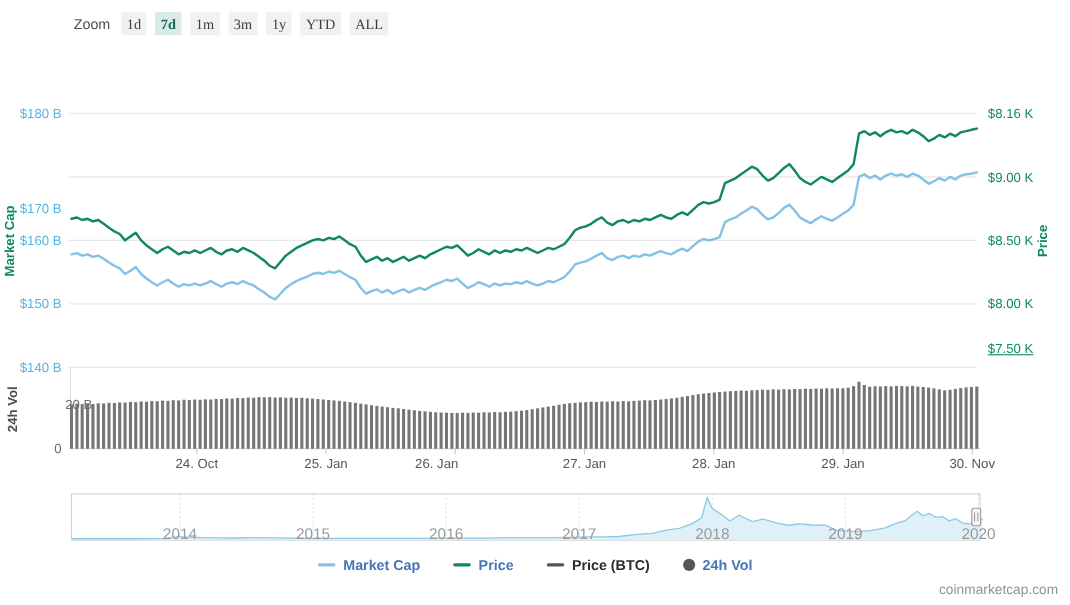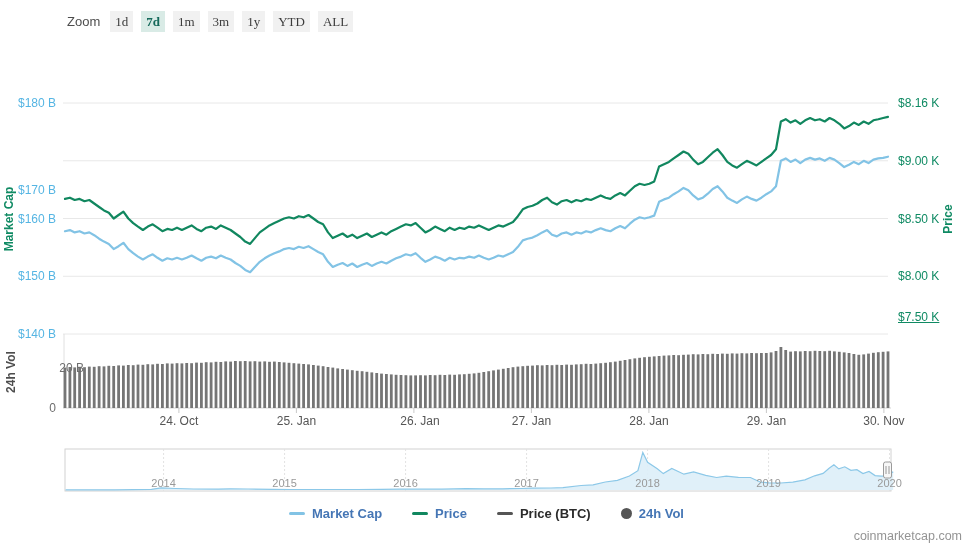--- a/index.html
+++ b/index.html
@@ -22,21 +22,21 @@
   .ytick.price{position:absolute;left:898px;width:70px;text-align:left;color:#0f8a63;}
   .ytick.vol{color:#6d6d6d;}
   .axis-title{position:absolute;white-space:nowrap;font-size:12px;font-weight:bold;
               transform:translate(-50%,-50%) rotate(-90deg);}
   #mc-title{color:#0f8a63;}
   #price-title{color:#0f8a63;}
   #vol-title{color:#4d4d4d;}
   .xtick{position:absolute;top:414px;width:60px;margin-left:-30px;text-align:center;
          font-size:12px;color:#555;}
   .yeartick{position:absolute;top:477px;width:44px;margin-left:-22px;text-align:center;
-            font-size:11px;color:#999;}
+            font-size:14px;color:#999;}
   
   #legend{position:absolute;left:0;top:506px;width:100%;display:flex;justify-content:center;
           align-items:center;gap:30px;}
   .legend-item{display:flex;align-items:center;gap:7px;cursor:pointer;}
   .legend-marker-line{width:16px;height:3px;border-radius:2px;}
   .legend-marker-circle{width:11px;height:11px;border-radius:50%;}
   .legend-text{font-size:13px;font-weight:bold;}
   #watermark{position:absolute;right:11px;top:529px;font-size:12.5px;color:#949494;}
 </style>
 </head>
@@ -281,21 +281,21 @@
       </div>
       <div class="legend-item">
         <span class="legend-marker-circle" style="background: rgb(85, 85, 85);"></span>
         <span class="legend-text" style="color: rgb(69, 118, 181);">24h Vol</span>
       </div>
     </div>
 
   <div id="watermark">coinmarketcap.com</div>
 <div class="xtick" style="left: 178.9px;">24. Oct</div>
     <div class="xtick" style="left: 296.4px;">25. Jan</div>
-    <div class="xtick" style="left: 420px; text-align: center;">26. Jan</div>
+    <div class="xtick" style="left: 397px; text-align: center;">26. Jan</div>
     <div class="xtick" style="left: 531.4px;">27. Jan</div>
     <div class="xtick" style="left: 648.9px;">28. Jan</div>
     <div class="xtick" style="left: 766.4px;">29. Jan</div>
     <div class="xtick" style="left: 883.9px;">30. Nov</div>
     <div class="ytick mc" style="top: 96px;">$180 B</div>
     <div class="ytick mc" style="top: 153.75px; margin-top: 29px;">$170 B</div>
     <div class="ytick mc" style="top: 211.5px;">$160 B</div>
     <div class="ytick mc" style="top: 269.25px;">$150 B</div>
     <div class="ytick mc" style="top: 327px;">$140 B</div>
     <div class="ytick price" style="top: 96px;">$8.16 K</div>

